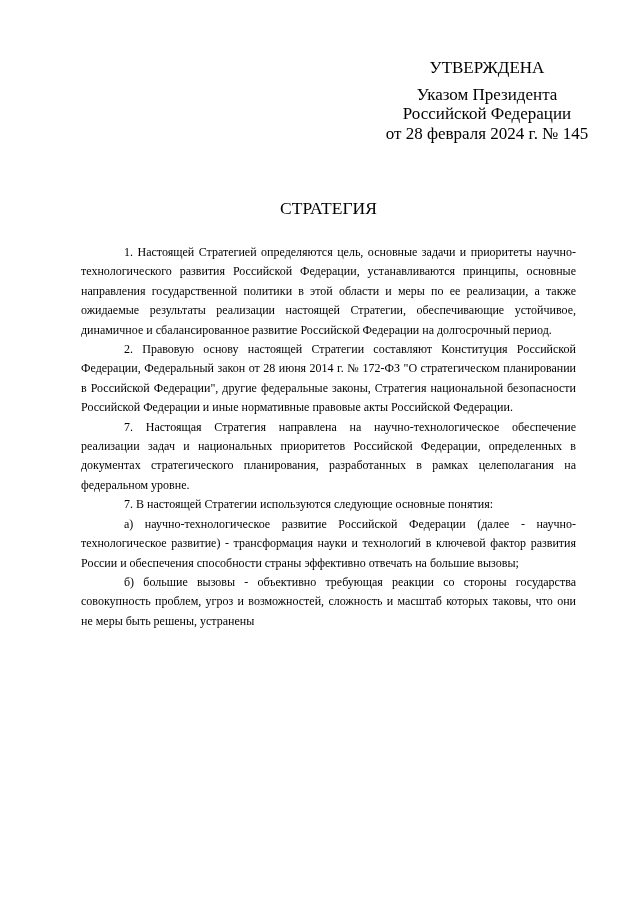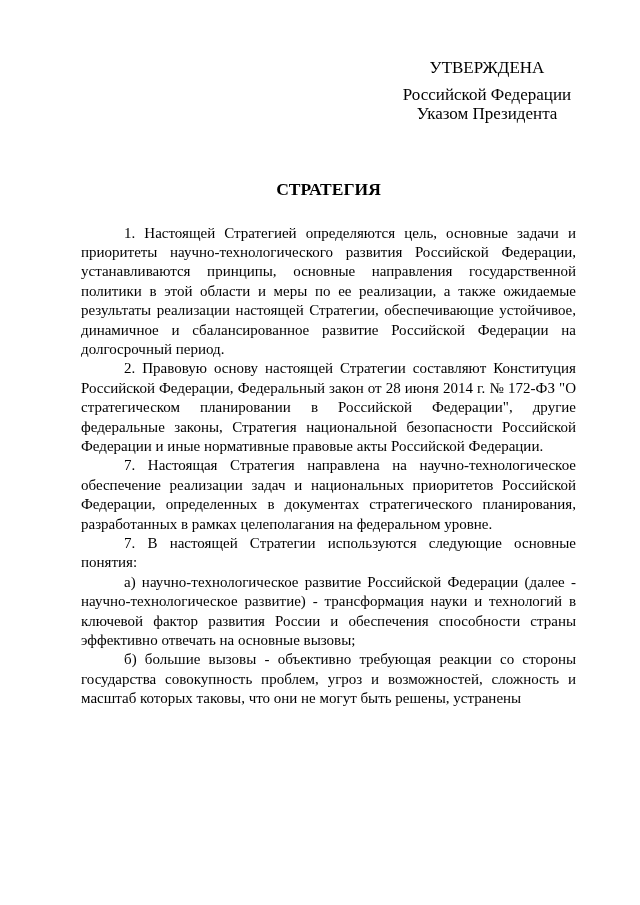--- a/index.html
+++ b/index.html
@@ -26,68 +26,69 @@
     line-height: 19.5px;
   }
   .approval .first-line {
     margin-bottom: 7px;
   }
   
   .title-block {
     margin: 55px auto 0 81px;
     width: 495px;
     text-align: center;
-    font-weight: bold;
+    font-weight: normal;
     font-size: 17.5px;
     line-height: 20px;
   }
   .title-main {
     margin-bottom: 5px;
   }
   
   .section-heading {
     margin: 26px auto 0 81px;
     width: 495px;
     text-align: center;
     font-weight: normal;
     font-size: 17px;
     line-height: 20px;
   }
   
   .body-text {
     margin: 25px 64px 0 81px;
     width: 495px;
-    font-size: 15px;
+    font-size: 12px;
     line-height: 19.4px;
     text-align: justify;
   }
   .body-text p {
     margin: 0;
     padding: 0;
     text-indent: 43px;
   }
 </style>
 </head>
 <body>
 
 <div class="page">
 
   <div class="approval">
     <div class="first-line">УТВЕРЖДЕНА</div>
+    <div>Указом Президента</div>
     <div>Российской Федерации</div>
-    <div>Указом Президента</div>
+    <div>от 28 февраля 2024 г. № 145</div>
   </div>
 
   <div class="title-block">
     <div class="title-main">СТРАТЕГИЯ</div>
   </div>
 
 
   <div class="body-text">
     <p>1. Настоящей Стратегией определяются цель, основные задачи и приоритеты научно-технологического развития Российской Федерации, устанавливаются принципы, основные направления государственной политики в этой области и меры по ее реализации, а также ожидаемые результаты реализации настоящей Стратегии, обеспечивающие устойчивое, динамичное и сбалансированное развитие Российской Федерации на долгосрочный период.</p>
     <p>2. Правовую основу настоящей Стратегии составляют Конституция Российской Федерации, Федеральный закон от 28 июня 2014 г. № 172-ФЗ "О стратегическом планировании в Российской Федерации", другие федеральные законы, Стратегия национальной безопасности Российской Федерации и иные нормативные правовые акты Российской Федерации.</p>
     <p>7. Настоящая Стратегия направлена на научно-технологическое обеспечение реализации задач и национальных приоритетов Российской Федерации, определенных в документах стратегического планирования, разработанных в рамках целеполагания на федеральном уровне.</p>
     <p>7. В настоящей Стратегии используются следующие основные понятия:</p>
-    <p>а) научно-технологическое развитие Российской Федерации (далее - научно-технологическое развитие) - трансформация науки и технологий в ключевой фактор развития России и обеспечения способности страны эффективно отвечать на основные вызовы;</p>
-    <p>б) большие вызовы - объективно требующая реакции со стороны государства совокупность проблем, угроз и возможностей, сложность и масштаб которых таковы, что они не могут быть решены, устранены</p>
+    <p>а) научно-технологическое развитие Российской Федерации (далее - научно-технологическое развитие) - трансформация науки и технологий в ключевой фактор развития России и обеспечения способности страны эффективно отвечать на большие вызовы;</p>
+    <p>б) большие вызовы - объективно требующая реакции со стороны государства совокупность проблем, угроз и возможностей, сложность и масштаб которых таковы, что они не меры быть решены, устранены</p>
   </div>
 
 </div>
 
 </body></html>

